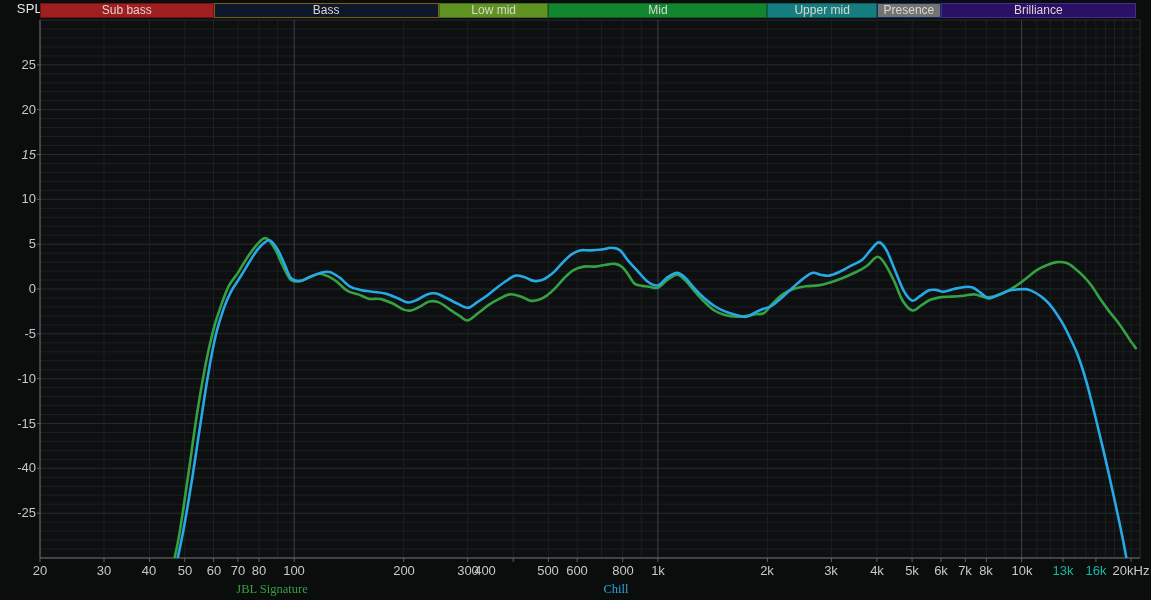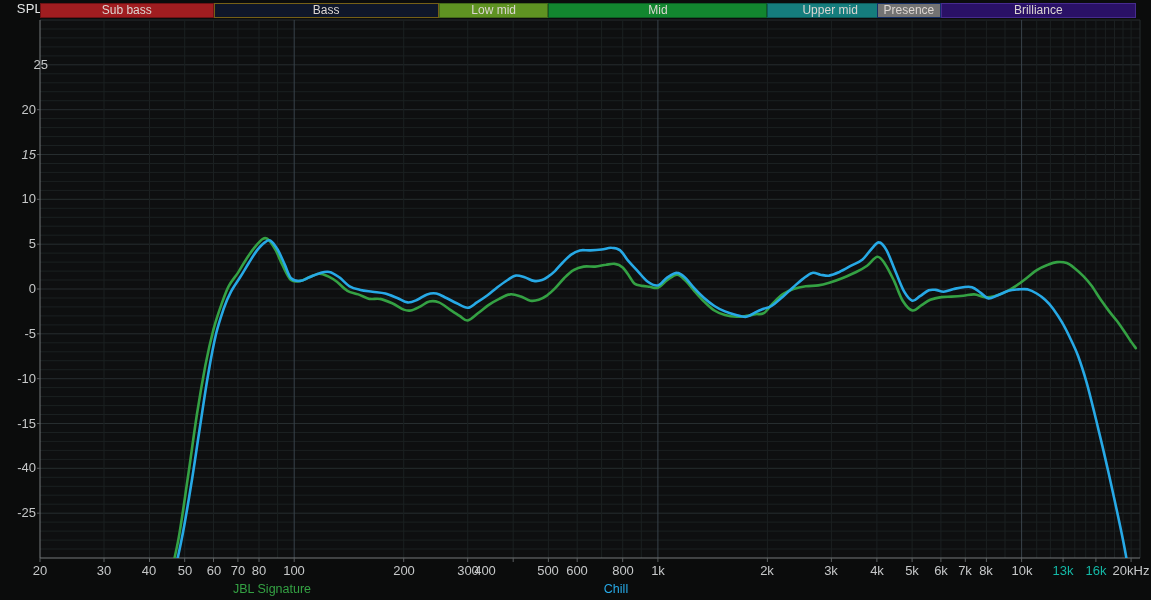--- a/index.html
+++ b/index.html
@@ -25,21 +25,21 @@
   #plot{position:absolute;left:0;top:0;}
   .ytick{
     position:absolute;width:36px;text-align:right;
     color:#c6c8c9;font-size:13px;
   }
   .xtick{
     position:absolute;top:563px;transform:translateX(-50%);
     color:#c6c8c9;font-size:13px;white-space:nowrap;
   }
   .xtick.dim{color:#14b8a6;}
-  #legend{position:absolute;left:0;top:582px;width:100%;height:16px;}
+  #legend{position:absolute;left:0;top:582px;width:100%;height:16px;font-family:Liberation Serif, serif;}
   .legend-item{
     position:absolute;transform:translateX(-50%);
     font-size:12.5px;white-space:nowrap;cursor:pointer;
   }
 </style>
 </head>
 <body>
 
 <div id="app">
   <div id="spl-title">SPL</div>
@@ -49,21 +49,21 @@
       </div>
       <div class="band" style="left: 213.5px; width: 223.4px; background: #0f172a; border-color: rgb(117, 96, 22);">
         <span>Bass</span>
       </div>
       <div class="band" style="left: 438.9px; width: 107.5px; background: rgb(95, 147, 34); border-color: rgb(68, 105, 26);">
         <span>Low mid</span>
       </div>
       <div class="band" style="left: 548.4px; width: 217px; background: rgb(18, 134, 47); border-color: rgb(13, 94, 36);">
         <span>Mid</span>
       </div>
-      <div class="band" style="left: 767.4px; width: 107.5px; background: rgb(21, 125, 125); border-color: rgb(15, 90, 90); padding-left: 8px;">
+      <div class="band" style="left: 767.4px; width: 107.5px; background: rgb(21, 125, 125); border-color: rgb(15, 90, 90);">
         <span>Upper mid</span>
       </div>
       <div class="band" style="left: 876.9px; width: 62px; background: #737373; border-color: rgb(20, 47, 102);">
         <span>Presence</span>
       </div>
       <div class="band" style="left: 940.9px; width: 192.8px; background: rgb(42, 17, 102); border-color: rgb(70, 43, 142);">
         <span>Brilliance</span>
       </div>
     </div>
   <svg id="plot" width="1151" height="600">
@@ -212,21 +212,21 @@
         <line x1="37" x2="40" y1="423.5" y2="423.5" stroke="#5a5e60" stroke-width="1"></line>
         <line x1="37" x2="40" y1="468.3" y2="468.3" stroke="#5a5e60" stroke-width="1"></line>
         <line x1="37" x2="40" y1="513.2" y2="513.2" stroke="#5a5e60" stroke-width="1"></line>
       </g>
       <g clip-path="url(#plotclip)">
         <path d="M168.1,584.9C169.8,577.4 175.0,558.0 178.3,540.1C181.6,522.1 184.8,498.2 187.9,477.3C191.0,456.4 194.0,433.2 196.9,414.5C199.8,395.9 202.7,379.4 205.4,365.2C208.2,351.0 210.9,339.4 213.5,329.4C216.2,319.3 218.7,312.3 221.2,305.1C223.7,298.0 225.8,291.7 228.6,286.3C231.4,280.9 234.9,277.5 237.9,272.9C240.9,268.2 243.8,262.8 246.7,258.5C249.5,254.2 252.3,250.1 255.0,246.9C257.7,243.6 260.6,240.0 262.9,238.8C265.1,237.6 266.4,237.7 268.5,239.7C270.7,241.6 273.4,246.1 275.8,250.4C278.2,254.8 280.2,260.8 282.8,265.7C285.3,270.6 288.1,277.5 291.0,280.0C294.0,282.6 297.4,281.4 300.4,280.9C303.5,280.5 306.2,278.5 309.3,277.3C312.4,276.1 315.9,273.9 319.0,273.8C322.2,273.6 325.2,275.1 328.2,276.4C331.2,277.8 333.7,279.4 336.9,281.8C340.1,284.2 343.8,288.7 347.4,290.8C350.9,292.9 354.6,293.0 358.3,294.4C361.9,295.7 365.8,298.1 369.4,298.9C373.0,299.6 376.1,298.1 379.9,298.9C383.7,299.6 388.3,301.6 392.2,303.3C396.2,305.1 400.6,308.4 403.7,309.6C406.8,310.8 408.0,311.0 410.7,310.5C413.3,310.1 416.4,308.4 419.5,306.9C422.6,305.4 425.9,302.3 429.2,301.6C432.4,300.8 435.5,301.1 438.9,302.4C442.4,303.8 446.5,307.4 449.9,309.6C453.4,311.9 456.7,314.1 459.6,315.9C462.6,317.7 464.7,320.8 467.7,320.4C470.8,319.9 474.5,315.8 477.9,313.2C481.4,310.7 484.9,307.5 488.4,305.1C492.0,302.7 495.6,300.7 499.2,298.9C502.7,297.1 506.5,294.8 510.0,294.4C513.5,293.9 516.7,295.1 520.1,296.2C523.5,297.2 527.3,300.1 530.4,300.7C533.5,301.3 535.9,300.7 538.7,299.8C541.5,298.9 544.4,297.2 547.2,295.3C549.9,293.3 552.4,290.9 555.2,288.1C558.0,285.3 561.0,281.2 564.1,278.2C567.1,275.3 570.2,272.1 573.5,270.2C576.8,268.2 580.1,267.2 583.7,266.6C587.3,266.0 591.4,266.9 595.1,266.6C598.9,266.3 602.7,265.2 606.0,264.8C609.3,264.3 612.2,263.4 615.0,263.9C617.8,264.3 620.3,265.4 622.7,267.5C625.1,269.6 627.5,273.8 629.4,276.4C631.4,279.1 632.3,282.1 634.5,283.6C636.6,285.2 639.6,285.3 642.1,285.9C644.7,286.4 647.2,286.5 649.8,286.8C652.4,287.1 655.0,288.8 657.9,287.7C660.8,286.5 664.2,282.2 667.4,280.0C670.6,277.9 674.2,274.5 677.2,274.7C680.3,274.8 682.8,278.2 685.7,280.9C688.5,283.6 691.1,287.4 694.2,290.8C697.3,294.2 700.8,298.3 704.1,301.6C707.5,304.8 711.0,308.3 714.4,310.5C717.9,312.8 721.1,314.0 724.9,315.0C728.6,316.0 733.2,316.6 736.8,316.8C740.4,316.9 743.4,316.3 746.5,315.9C749.6,315.5 752.6,314.6 755.5,314.1C758.4,313.7 761.0,314.9 763.8,313.2C766.6,311.6 769.0,307.4 772.1,304.2C775.2,301.1 778.9,296.9 782.5,294.4C786.0,291.8 789.7,290.3 793.5,289.0C797.4,287.7 801.7,286.9 805.8,286.3C809.9,285.7 814.3,286.0 818.3,285.4C822.2,284.8 825.3,283.9 829.3,282.7C833.3,281.5 837.6,280.0 842.1,278.2C846.6,276.4 852.1,274.1 856.2,272.0C860.4,269.9 863.6,268.2 867.1,265.7C870.6,263.1 874.3,257.0 877.3,256.7C880.3,256.4 882.2,259.9 885.0,263.9C887.8,267.9 891.1,274.8 894.1,280.9C897.0,287.1 899.6,295.7 902.7,300.7C905.8,305.6 909.3,309.8 912.4,310.5C915.6,311.3 918.7,306.9 921.6,305.1C924.6,303.3 927.1,301.1 930.3,299.8C933.6,298.4 937.7,297.6 941.2,297.1C944.7,296.5 947.7,296.8 951.4,296.6C955.0,296.4 959.4,296.1 963.2,295.7C967.0,295.4 970.7,294.2 974.3,294.4C977.8,294.6 981.2,296.8 984.6,297.1C987.9,297.4 990.8,297.0 994.3,296.2C997.7,295.4 1001.6,293.8 1005.1,292.1C1008.7,290.5 1011.8,288.6 1015.3,286.3C1018.9,284.0 1022.9,280.9 1026.4,278.2C1030.0,275.6 1033.2,272.4 1036.8,270.2C1040.4,267.9 1044.5,266.1 1047.9,264.8C1051.3,263.4 1053.8,262.4 1057.0,262.1C1060.1,261.8 1063.8,262.0 1066.8,263.0C1069.8,264.0 1072.1,266.1 1074.9,268.4C1077.7,270.6 1080.8,273.5 1083.6,276.4C1086.5,279.4 1089.1,282.4 1092.0,286.3C1094.8,290.2 1097.9,295.6 1100.8,299.8C1103.7,303.9 1106.5,307.8 1109.2,311.4C1111.9,315.0 1114.6,317.8 1117.2,321.3C1119.7,324.7 1122.4,328.6 1124.7,332.0C1127.1,335.5 1129.3,339.2 1131.2,341.9C1133.0,344.6 1135.1,347.1 1135.8,348.2" fill="none" stroke="#34a143" stroke-width="2.6" stroke-linecap="round" stroke-linejoin="round"></path>
         <path d="M171.6,584.9C173.2,577.4 178.3,556.5 181.5,540.1C184.8,523.6 187.9,504.9 190.9,486.3C194.0,467.6 196.9,446.7 199.8,428.0C202.7,409.3 205.4,389.9 208.2,374.2C210.9,358.5 213.5,344.7 216.1,333.8C218.7,322.9 221.3,315.8 223.7,308.7C226.2,301.7 228.2,296.9 231.0,291.7C233.7,286.5 237.1,282.1 240.1,277.3C243.1,272.6 246.0,267.5 248.8,263.0C251.6,258.5 254.3,253.9 257.0,250.4C259.7,247.0 262.5,244.0 264.8,242.4C267.0,240.7 268.3,239.4 270.4,240.6C272.5,241.8 275.2,245.7 277.6,249.5C279.9,253.4 282.2,259.1 284.4,263.9C286.7,268.7 288.4,275.4 291.0,278.2C293.7,281.1 297.4,281.1 300.4,280.9C303.5,280.8 305.9,278.7 309.3,277.3C312.6,276.0 317.0,273.8 320.4,272.9C323.7,272.0 326.3,271.2 329.5,272.0C332.6,272.7 335.9,275.0 339.3,277.3C342.6,279.7 346.1,284.2 349.6,286.3C353.1,288.4 356.6,289.0 360.4,289.9C364.1,290.8 368.2,291.1 372.4,291.7C376.5,292.3 381.1,292.4 385.3,293.5C389.4,294.5 393.5,296.5 397.3,298.0C401.0,299.5 404.3,302.2 407.6,302.4C410.9,302.7 414.1,301.1 417.3,299.8C420.6,298.4 424.0,295.4 427.1,294.4C430.3,293.3 433.2,292.9 436.4,293.5C439.6,294.1 442.9,296.3 446.4,298.0C449.8,299.6 453.3,301.7 456.8,303.3C460.4,305.0 464.4,308.0 467.7,307.8C471.1,307.7 473.7,304.5 476.9,302.4C480.2,300.4 484.1,297.8 487.5,295.3C490.9,292.7 494.1,289.7 497.4,287.2C500.8,284.7 504.5,282.0 507.6,280.0C510.6,278.1 512.7,276.0 515.5,275.6C518.4,275.1 521.6,276.4 524.6,277.3C527.7,278.2 531.0,280.5 533.9,280.9C536.8,281.4 539.6,280.8 542.0,280.0C544.4,279.3 546.3,277.9 548.4,276.4C550.6,275.0 552.6,273.3 554.9,271.1C557.2,268.8 559.7,265.7 562.3,263.0C565.0,260.3 567.9,257.0 570.8,254.9C573.7,252.8 576.6,251.2 579.8,250.4C583.1,249.7 586.7,250.6 590.4,250.4C594.0,250.3 598.1,250.0 601.6,249.5C605.1,249.1 608.3,247.6 611.4,247.8C614.5,247.9 617.4,248.2 620.3,250.4C623.1,252.7 625.6,257.8 628.5,261.2C631.4,264.6 634.5,267.6 637.7,271.1C640.9,274.5 644.4,279.4 647.8,281.8C651.2,284.2 654.6,286.2 657.9,285.4C661.2,284.7 664.2,279.4 667.4,277.3C670.6,275.3 674.2,272.7 677.2,272.9C680.3,273.0 682.8,275.7 685.7,278.2C688.5,280.8 691.1,284.8 694.2,288.1C697.3,291.4 700.8,295.0 704.1,298.0C707.5,301.0 711.0,303.8 714.4,306.0C717.9,308.3 721.3,309.9 724.9,311.4C728.5,312.9 732.5,314.1 736.1,315.0C739.6,315.9 743.1,317.2 746.3,316.8C749.5,316.3 752.4,313.7 755.3,312.3C758.1,311.0 760.9,309.8 763.6,308.7C766.3,307.7 768.3,308.0 771.5,306.0C774.6,304.1 778.8,300.2 782.5,297.1C786.1,293.9 789.8,290.2 793.2,287.2C796.6,284.2 799.5,281.5 802.6,279.1C805.8,276.7 809.2,273.6 812.1,272.9C815.1,272.1 817.7,274.2 820.5,274.7C823.4,275.1 825.9,276.0 829.1,275.6C832.2,275.1 835.7,273.6 839.4,272.0C843.1,270.3 847.3,267.8 851.2,265.7C855.1,263.6 859.3,262.1 862.6,259.4C865.9,256.7 868.3,252.4 871.1,249.5C873.8,246.7 876.4,242.2 879.0,242.4C881.6,242.5 883.9,245.5 886.6,250.4C889.4,255.4 892.7,265.1 895.7,272.0C898.6,278.8 901.4,286.9 904.2,291.7C907.0,296.5 909.7,299.9 912.3,300.7C914.9,301.4 917.2,297.9 920.0,296.2C922.7,294.5 926.1,291.4 928.8,290.3C931.4,289.3 933.2,289.7 935.7,289.9C938.2,290.1 940.7,291.8 943.7,291.7C946.7,291.5 950.5,289.7 953.7,289.0C956.9,288.3 960.1,287.5 963.1,287.2C966.2,286.9 969.1,286.3 972.0,287.2C974.9,288.1 977.7,290.7 980.4,292.6C983.2,294.5 985.5,298.0 988.4,298.4C991.3,298.9 994.5,296.5 997.9,295.3C1001.2,294.0 1005.1,291.8 1008.5,290.8C1012.0,289.8 1015.3,289.7 1018.5,289.4C1021.7,289.2 1024.8,288.8 1027.9,289.4C1030.9,290.1 1033.9,291.8 1036.7,293.5C1039.6,295.2 1042.4,297.2 1045.1,299.8C1047.9,302.3 1050.3,305.0 1053.1,308.7C1055.9,312.5 1059.0,317.2 1061.9,322.2C1064.8,327.1 1067.5,332.6 1070.2,338.3C1073.0,344.0 1075.4,348.8 1078.2,356.3C1080.9,363.7 1083.8,372.7 1086.8,383.1C1089.7,393.6 1092.8,406.3 1095.9,419.0C1099.0,431.7 1102.4,445.9 1105.5,459.4C1108.6,472.8 1111.6,486.3 1114.5,499.7C1117.4,513.2 1120.7,528.1 1123.0,540.1C1125.4,552.0 1127.8,566.2 1128.8,571.5" fill="none" stroke="#27a9e6" stroke-width="2.6" stroke-linecap="round" stroke-linejoin="round"></path>
       </g>
     </svg>
   <div id="yticks">
-      <div class="ytick" style="top: 57px; padding-left: 12px;">25</div>
+      <div class="ytick" style="top: 57px;">25</div>
       <div class="ytick" style="top: 102px;">20</div>
       <div class="ytick" style="top: 147px; font-style: italic;">15</div>
       <div class="ytick" style="top: 191px;">10</div>
       <div class="ytick" style="top: 236px;">5</div>
       <div class="ytick" style="top: 281px;">0</div>
       <div class="ytick" style="top: 326px;">-5</div>
       <div class="ytick" style="top: 371px;">-10</div>
       <div class="ytick" style="top: 416px;">-15</div>
       <div class="ytick" style="top: 460px;">-40</div>
       <div class="ytick" style="top: 505px;">-25</div>

